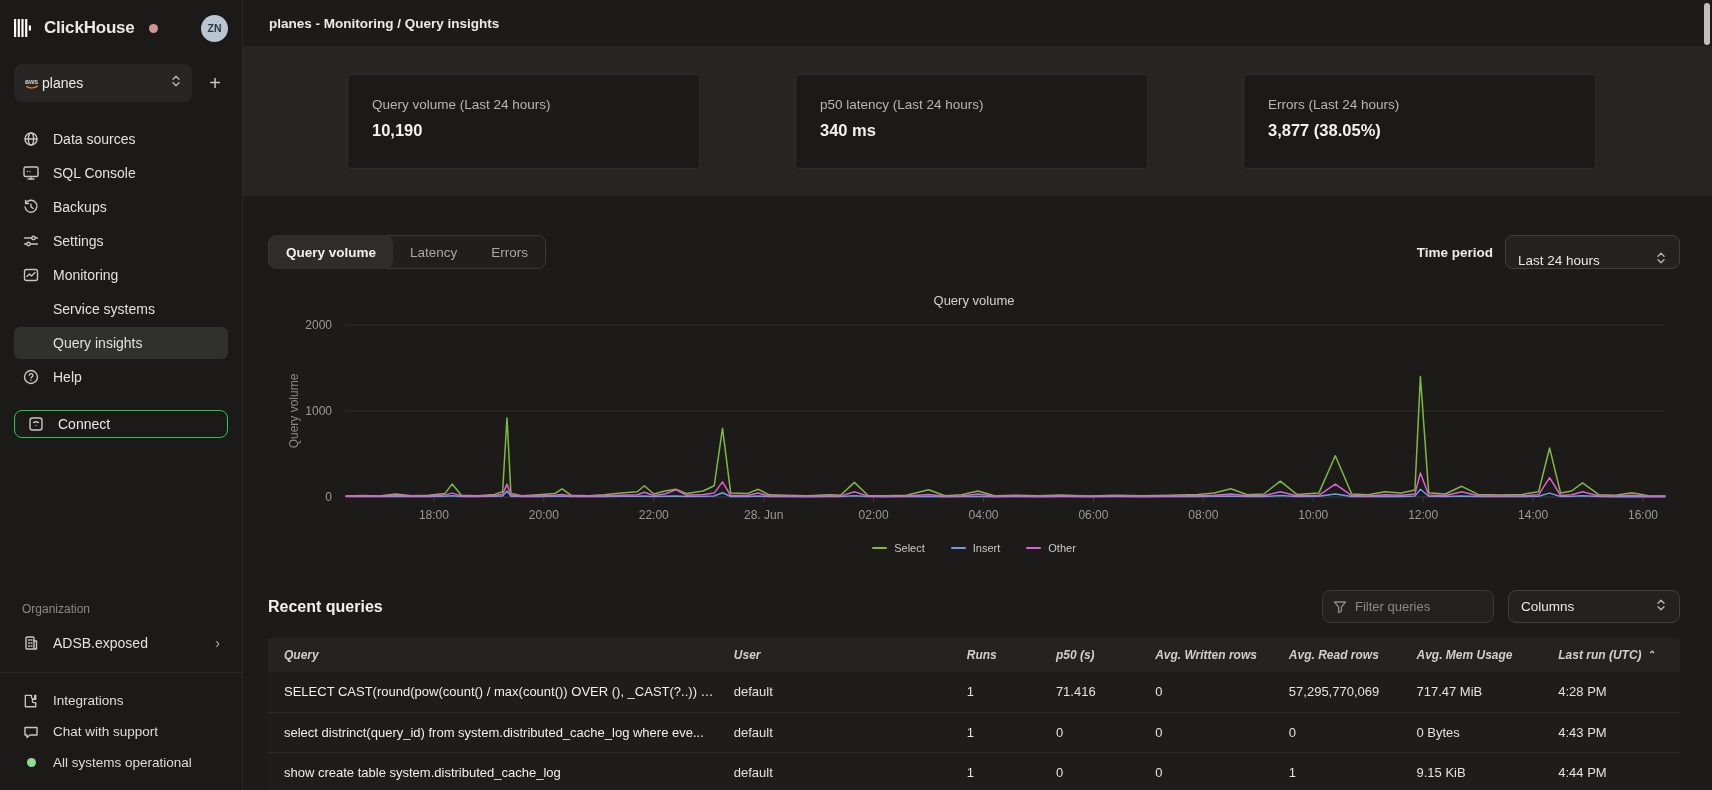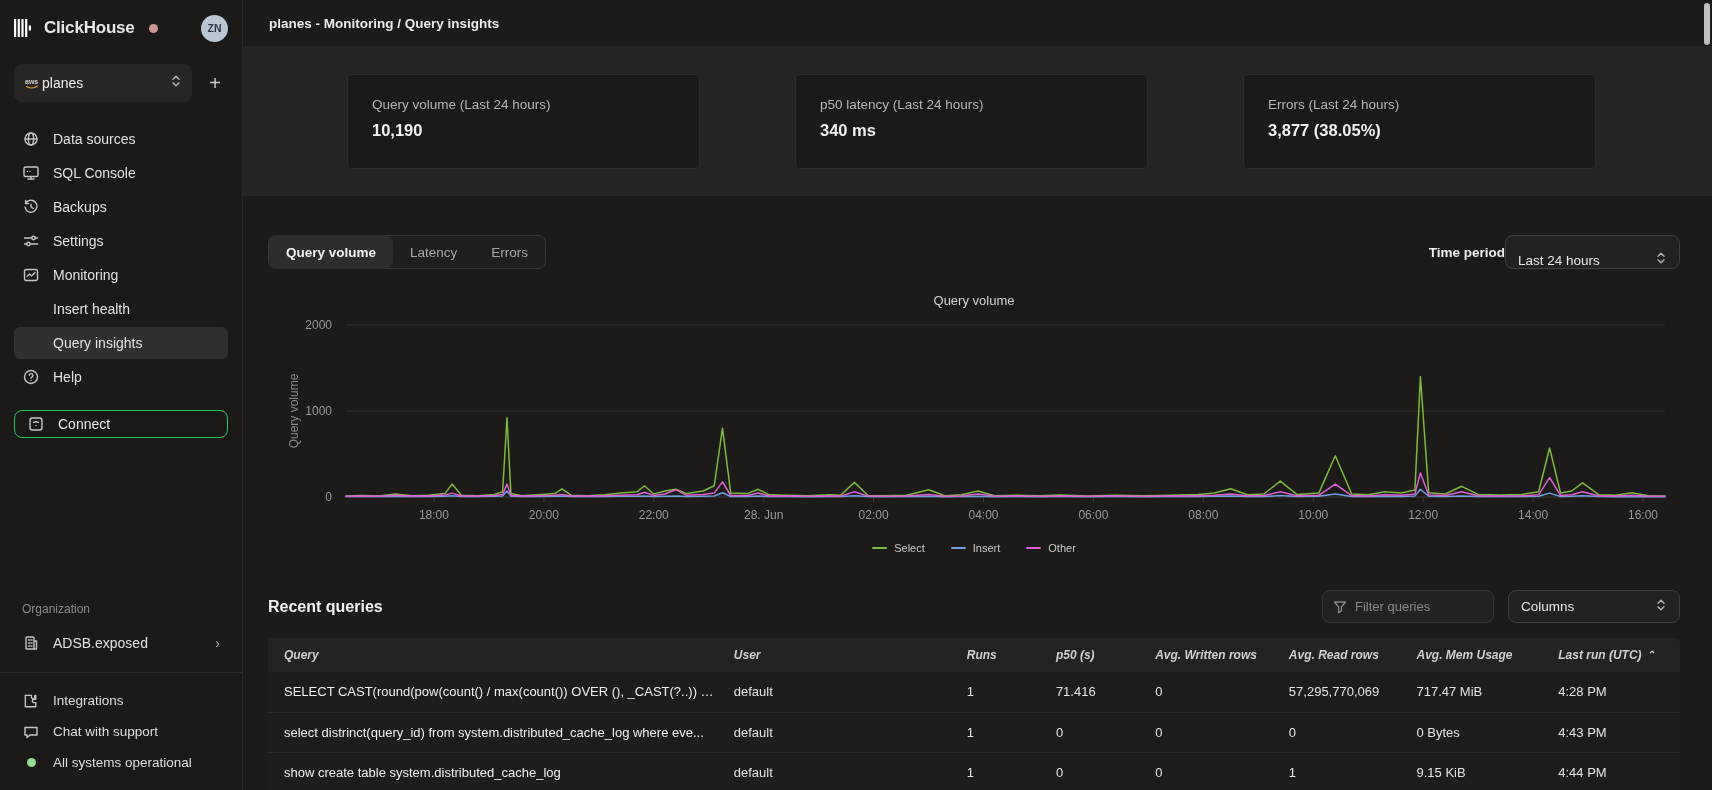--- a/index.html
+++ b/index.html
@@ -59,21 +59,21 @@
     padding:22px 24px; }
   .stat-card .s-label { font-size:13.5px; color:#b7b6b3; }
   .stat-card .s-value { font-size:16.5px; font-weight:700; color:#f2f1ef; margin-top:9px; }
 
   .content { padding:0 32px 0 25px; flex:1; }
   .toolbar { margin-top:39px; display:flex; align-items:center; }
   .tab-group { display:flex; align-items:center; border:1px solid #383734; border-radius:8px; height:34px; padding:0; background:#201f1d; }
   .tab { padding:0 17px; height:34px; display:flex; align-items:center; font-size:13.5px; color:#a8a7a4;
     cursor:pointer; border-radius:8px; }
   .tab.active { background:#2e2d2b; color:#f2f1ef; font-weight:700; }
-  .tp-label { margin-left:auto; font-size:13.5px; font-weight:700; color:#ecebe9; }
+  .tp-label { margin-left:auto; font-size:13.5px; font-weight:700; color:#ecebe9; margin-right:12px; }
   .tp-select { width:175px; height:34px; background:#232220; border:1px solid #403f3c; border-radius:8px;
     display:flex; align-items:flex-end; padding:0 12px; font-size:13.5px; color:#e8e8e6; cursor:pointer; }
   .tp-select .updown { margin-left:auto; }
 
   .chart-title { text-align:center; margin-top:24px; font-size:13px; color:#d3d2cf; }
   .chart-wrap { margin-top:2px; }
   .ytick { font-size:12px; fill:#9a9996; font-family:"Liberation Sans",sans-serif; }
   .xtick { font-size:12px; fill:#9a9996; font-family:"Liberation Sans",sans-serif; }
   .ylabel { font-size:12px; fill:#8a8987; font-family:"Liberation Sans",sans-serif; }
   .legend { display:flex; justify-content:center; gap:26px; margin-top:10px; }
@@ -191,21 +191,21 @@
       </div>
       <div class="nav-item">
         <span class="sb-icon">
           <svg width="18" height="18" viewBox="0 0 18 18">
               <rect x="2.5" y="3.5" width="13" height="11" rx="2"></rect>
               <path d="M5 10.5l2.5-2.5 2 2 3.5-3.5"></path>
             </svg>
         </span>
         <span class="lbl">Monitoring</span>
       </div>
-      <div class="nav-sub">Insert health</div>
+      <div class="nav-sub">Service systems</div>
       <div class="nav-sub selected">Query insights</div>
       <div class="nav-item">
         <span class="sb-icon">
           <svg width="18" height="18" viewBox="0 0 18 18">
               <circle cx="9" cy="9" r="6.5"></circle>
               <path d="M7.3 7.2a1.8 1.8 0 1 1 2.4 1.9c-.5.2-.7.5-.7 1"></path>
               <path d="M9 12.2h.01"></path>
             </svg>
         </span>
         <span class="lbl">Help</span>

